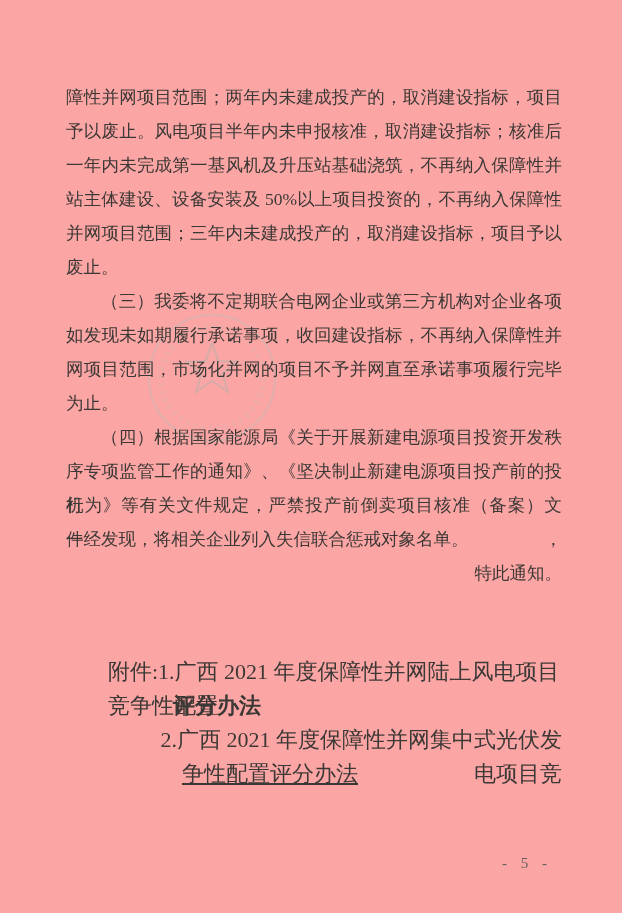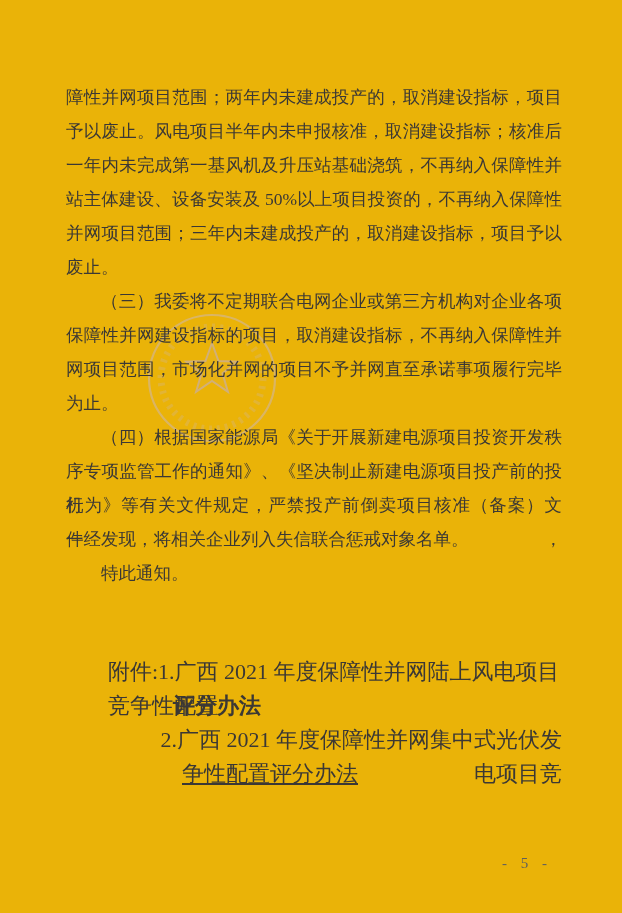--- a/index.html
+++ b/index.html
@@ -1,32 +1,32 @@
 <!DOCTYPE html>
 <html><head>
 <meta charset="utf-8">
 <style>
   html,body{margin:0;padding:0;background:#e8e8e8;}
   .page{
     position:relative;
     width:622px;height:913px;
-    background:#eab308;
+    background:#fca5a5;
     overflow:hidden;
     font-family:"Liberation Serif","DejaVu Serif",serif;
     color:#3b3835;
   }
   .body-text{
     position:absolute;left:66px;top:80px;width:496px;
     font-size:17.5px;line-height:34px;
   }
   .line{height:34px;white-space:normal;}
   .line.full{text-align:justify;text-align-last:justify;text-justify:inter-character;}
   .line.full-indent{text-align:justify;text-align-last:justify;text-justify:inter-character;text-indent:35px;}
   .line.short{text-align:left;}
-  .line.short-indent{text-align:left;text-indent:35px;}
+  .line.short-indent{text-align:right;text-indent:35px;}
   .attachment{
     position:absolute;left:66px;top:655px;width:496px;
     font-size:22px;line-height:34px;
   }
   .page-number{
     position:absolute;top:855px;right:70px;
     font-size:15px;letter-spacing:5px;color:#5f5f5f;
     font-family:"Liberation Serif","DejaVu Serif",serif;
   }
   .seal{
@@ -53,21 +53,21 @@
   </svg>
 
   <div class="body-text">
       <div class="line full">障性并网项目范围；两年内未建成投产的，取消建设指标，项目</div>
       <div class="line full">予以废止。风电项目半年内未申报核准，取消建设指标；核准后</div>
       <div class="line full">一年内未完成第一基风机及升压站基础浇筑，不再纳入保障性并</div>
       <div class="line full">站主体建设、设备安装及 50%以上项目投资的，不再纳入保障性</div>
       <div class="line full">并网项目范围；三年内未建成投产的，取消建设指标，项目予以</div>
       <div class="line short">废止。</div>
       <div class="line full-indent">（三）我委将不定期联合电网企业或第三方机构对企业各项</div>
-      <div class="line full">保障性并网建设指标的项目，取消建设指标，不再纳入保障性并</div>
+      <div class="line full">如发现未如期履行承诺事项，收回建设指标，不再纳入保障性并</div>
       <div class="line full">网项目范围，市场化并网的项目不予并网直至承诺事项履行完毕</div>
       <div class="line short">为止。</div>
       <div class="line full-indent">（四）根据国家能源局《关于开展新建电源项目投资开发秩</div>
       <div class="line full">序专项监管工作的通知》、《坚决制止新建电源项目投产前的投机</div>
       <div class="line full">行为》等有关文件规定，严禁投产前倒卖项目核准（备案）文件，</div>
       <div class="line short">一经发现，将相关企业列入失信联合惩戒对象名单。</div>
       <div class="line short-indent">特此通知。</div>
     </div>
 
   <div class="attachment">

